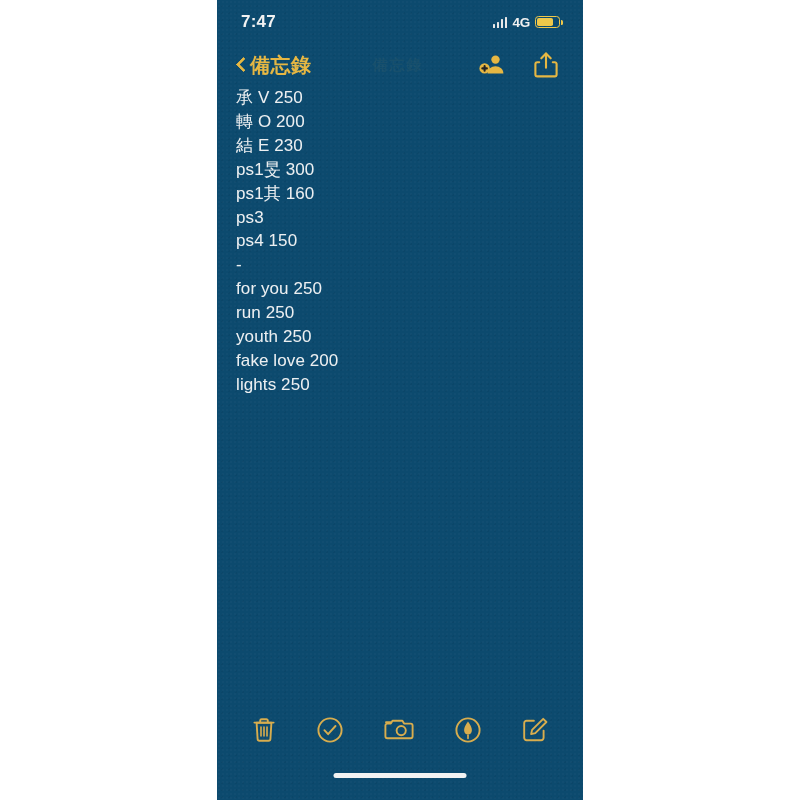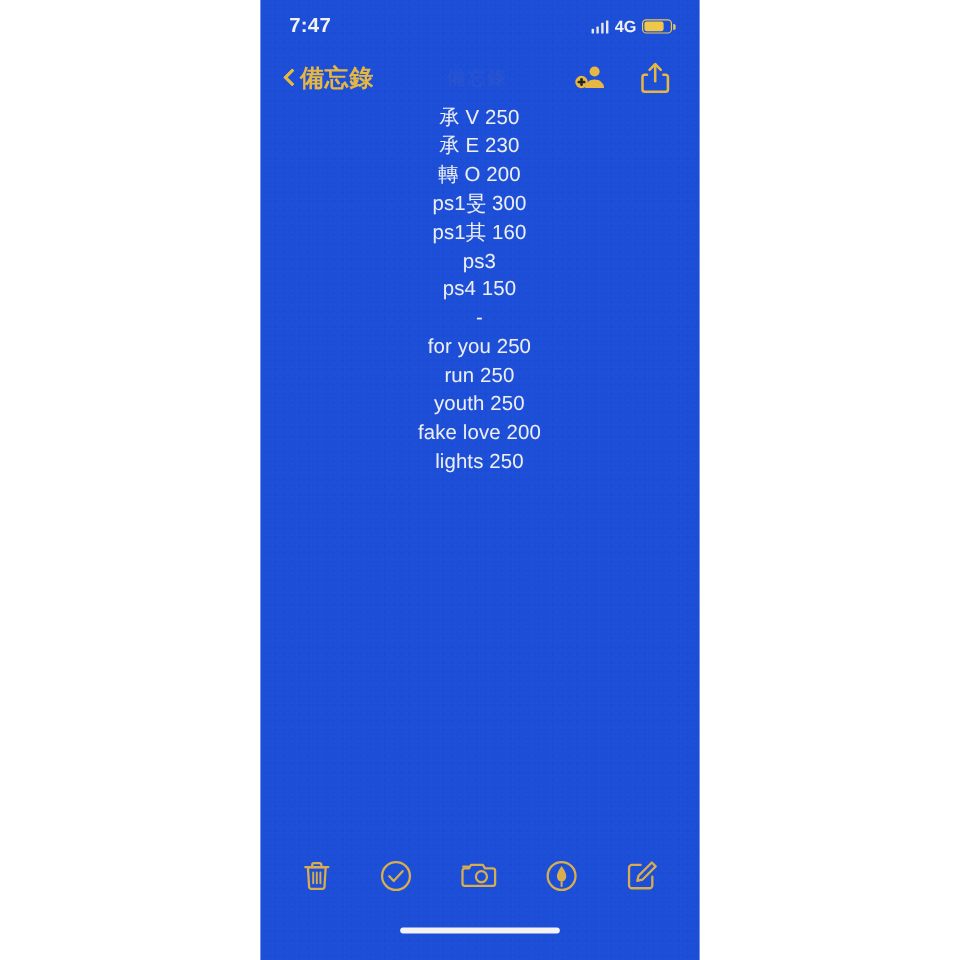--- a/index.html
+++ b/index.html
@@ -20,21 +20,21 @@
     background: #ffffff;
   }
 
   
   #phone-screen {
     position: absolute;
     left: 217px;
     top: 0px;
     width: 366px;
     height: 800px;
-    background: #1d4ed8;
+    background: #0c4a6e;
     overflow: hidden;
   }
 
   
   #phone-screen::after {
     content: "";
     position: absolute;
     inset: 0;
     pointer-events: none;
     background-image:
@@ -181,21 +181,20 @@
   }
 
   
   #note-body {
     position: absolute;
     left: 0;
     top: 86px;
     width: 366px;
     padding: 0 20px 0 19px;
     z-index: 3;
-    text-align: center;
   }
   .note-line {
     color: #eceff1;
     font-size: 17px;
     line-height: 23.9px;
     letter-spacing: .1px;
     white-space: pre;
     text-shadow: 0 0 1px rgba(255,255,255,0.12);
   }
 
@@ -279,22 +278,22 @@
             <path d="M13 2.6v14.1" stroke="#e6b743" stroke-width="2.1" stroke-linecap="round"></path>
             <path d="M8.3 7.3 13 2.5l4.7 4.8" stroke="#e6b743" stroke-width="2.1" stroke-linecap="round" stroke-linejoin="round"></path>
           </svg>
         </span>
 
       </div>
     </div>
 
     <div id="note-body">
       <div class="note-line">承 V 250</div>
-      <div class="note-line">承 E 230</div>
       <div class="note-line">轉 O 200</div>
+      <div class="note-line">結 E 230</div>
       <div class="note-line">ps1旻 300</div>
       <div class="note-line">ps1其 160</div>
       <div class="note-line">ps3</div>
       <div class="note-line">ps4 150</div>
       <div class="note-line">-</div>
       <div class="note-line">for you 250</div>
       <div class="note-line">run 250</div>
       <div class="note-line">youth 250</div>
       <div class="note-line">fake love 200</div>
       <div class="note-line">lights 250</div>

